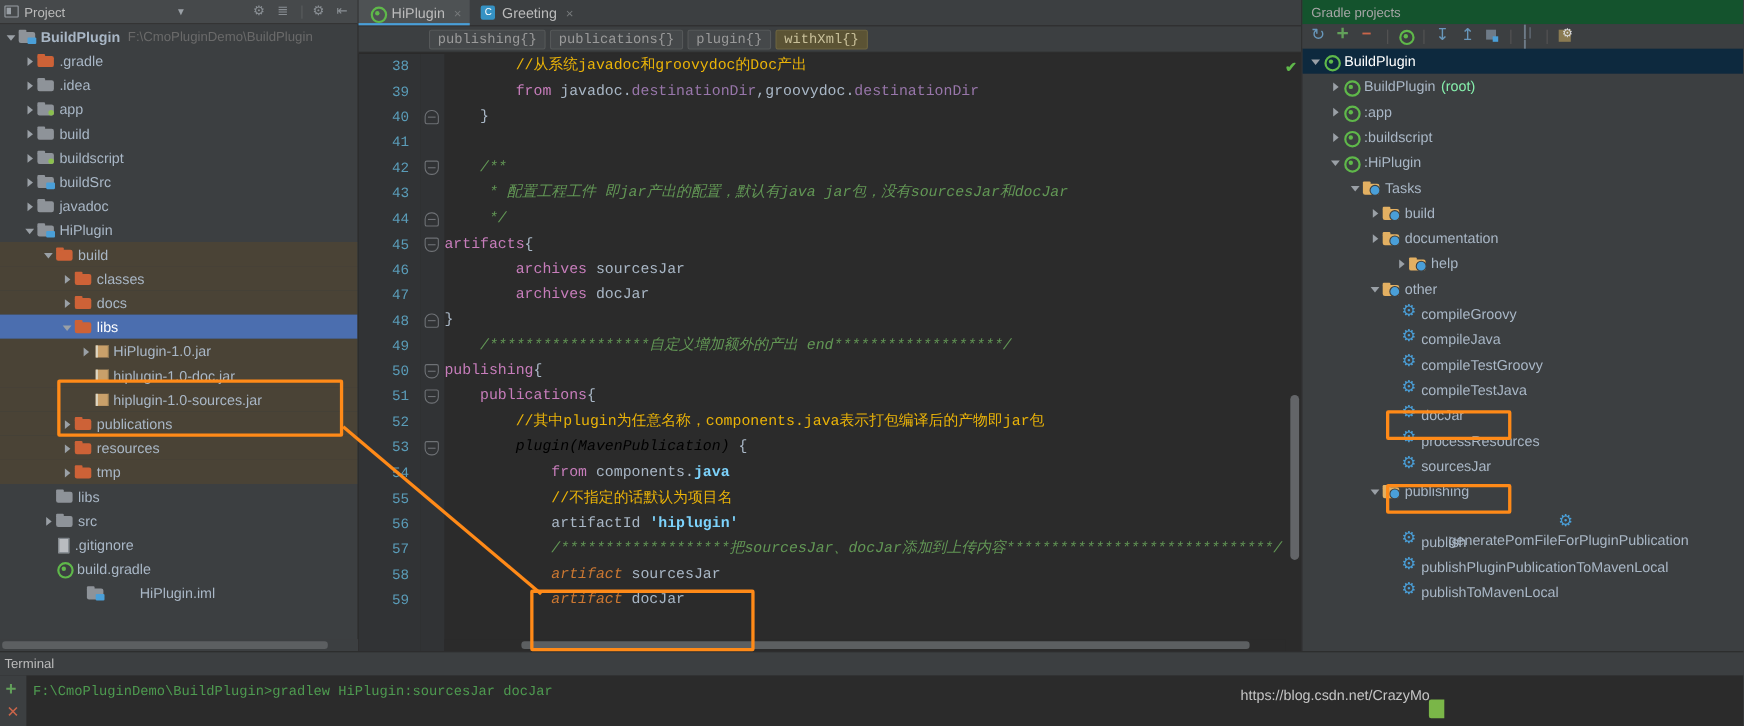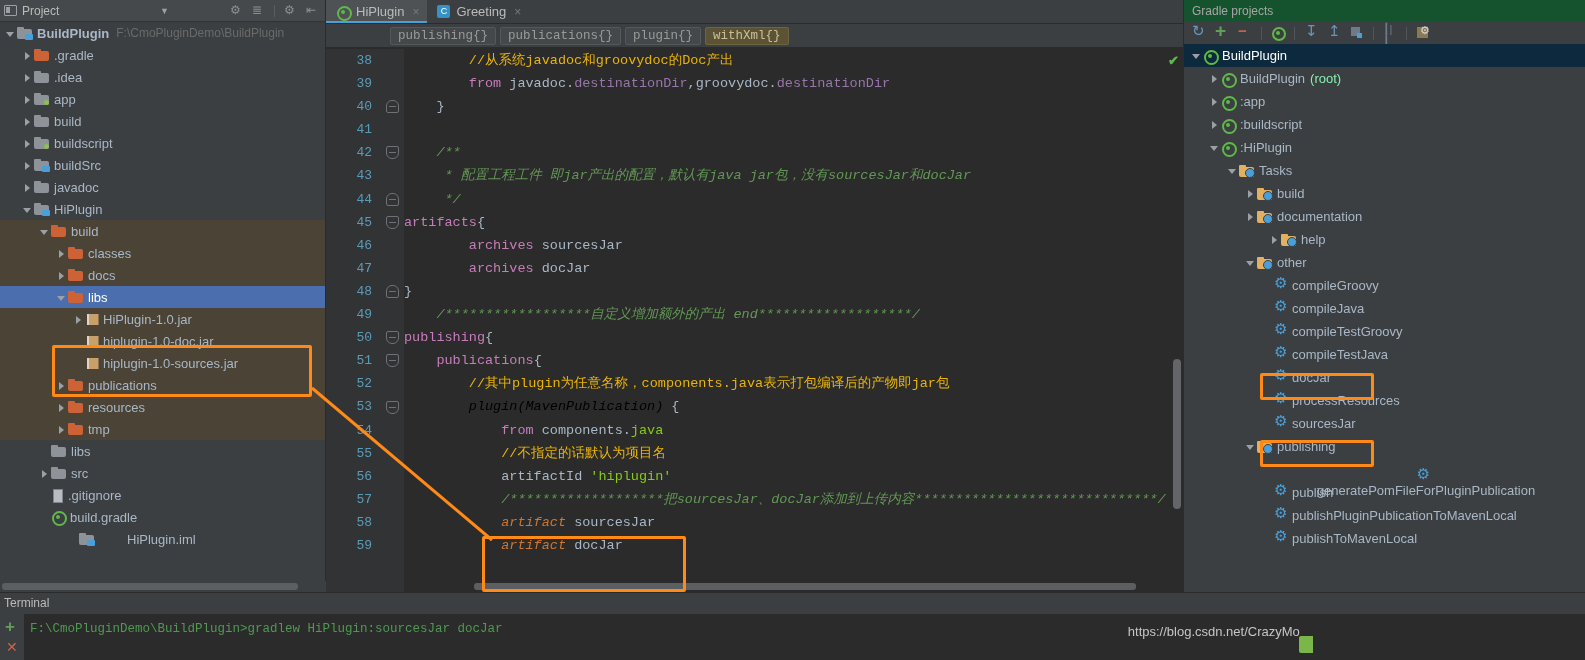--- a/index.html
+++ b/index.html
@@ -190,21 +190,21 @@
     position: absolute; left: 78px; top: 0; right: 0; bottom: 0;
     font-family: "Liberation Mono", monospace; font-size: 13.5px;
     white-space: pre;
   }
   .cl { height: 23.1px; line-height: 23.1px; }
   .cm { color: #eab308; }
   .cmd { color: #629755; font-style: italic; }
   .kw { color: #cc7832; }
   .fn { color: #9876aa; }
   .def { color: #a9b7c6; }
-  .str { color: #84cc16; }
+  .str { color: #7dd3fc; font-weight: bold; }
   .pink { color: #c77dbb; }
   .ital { font-style: italic; }
 
   #editor-hscroll {
     position: absolute; left: 78px; bottom: 0; height: 11px; right: 14px;
     background: #2b2b2b;
   }
   #editor-hscroll .thumb {
     position: absolute; left: 70px; top: 2px; width: 662px; height: 7px;
     background: #5c5f61; border-radius: 3px;

